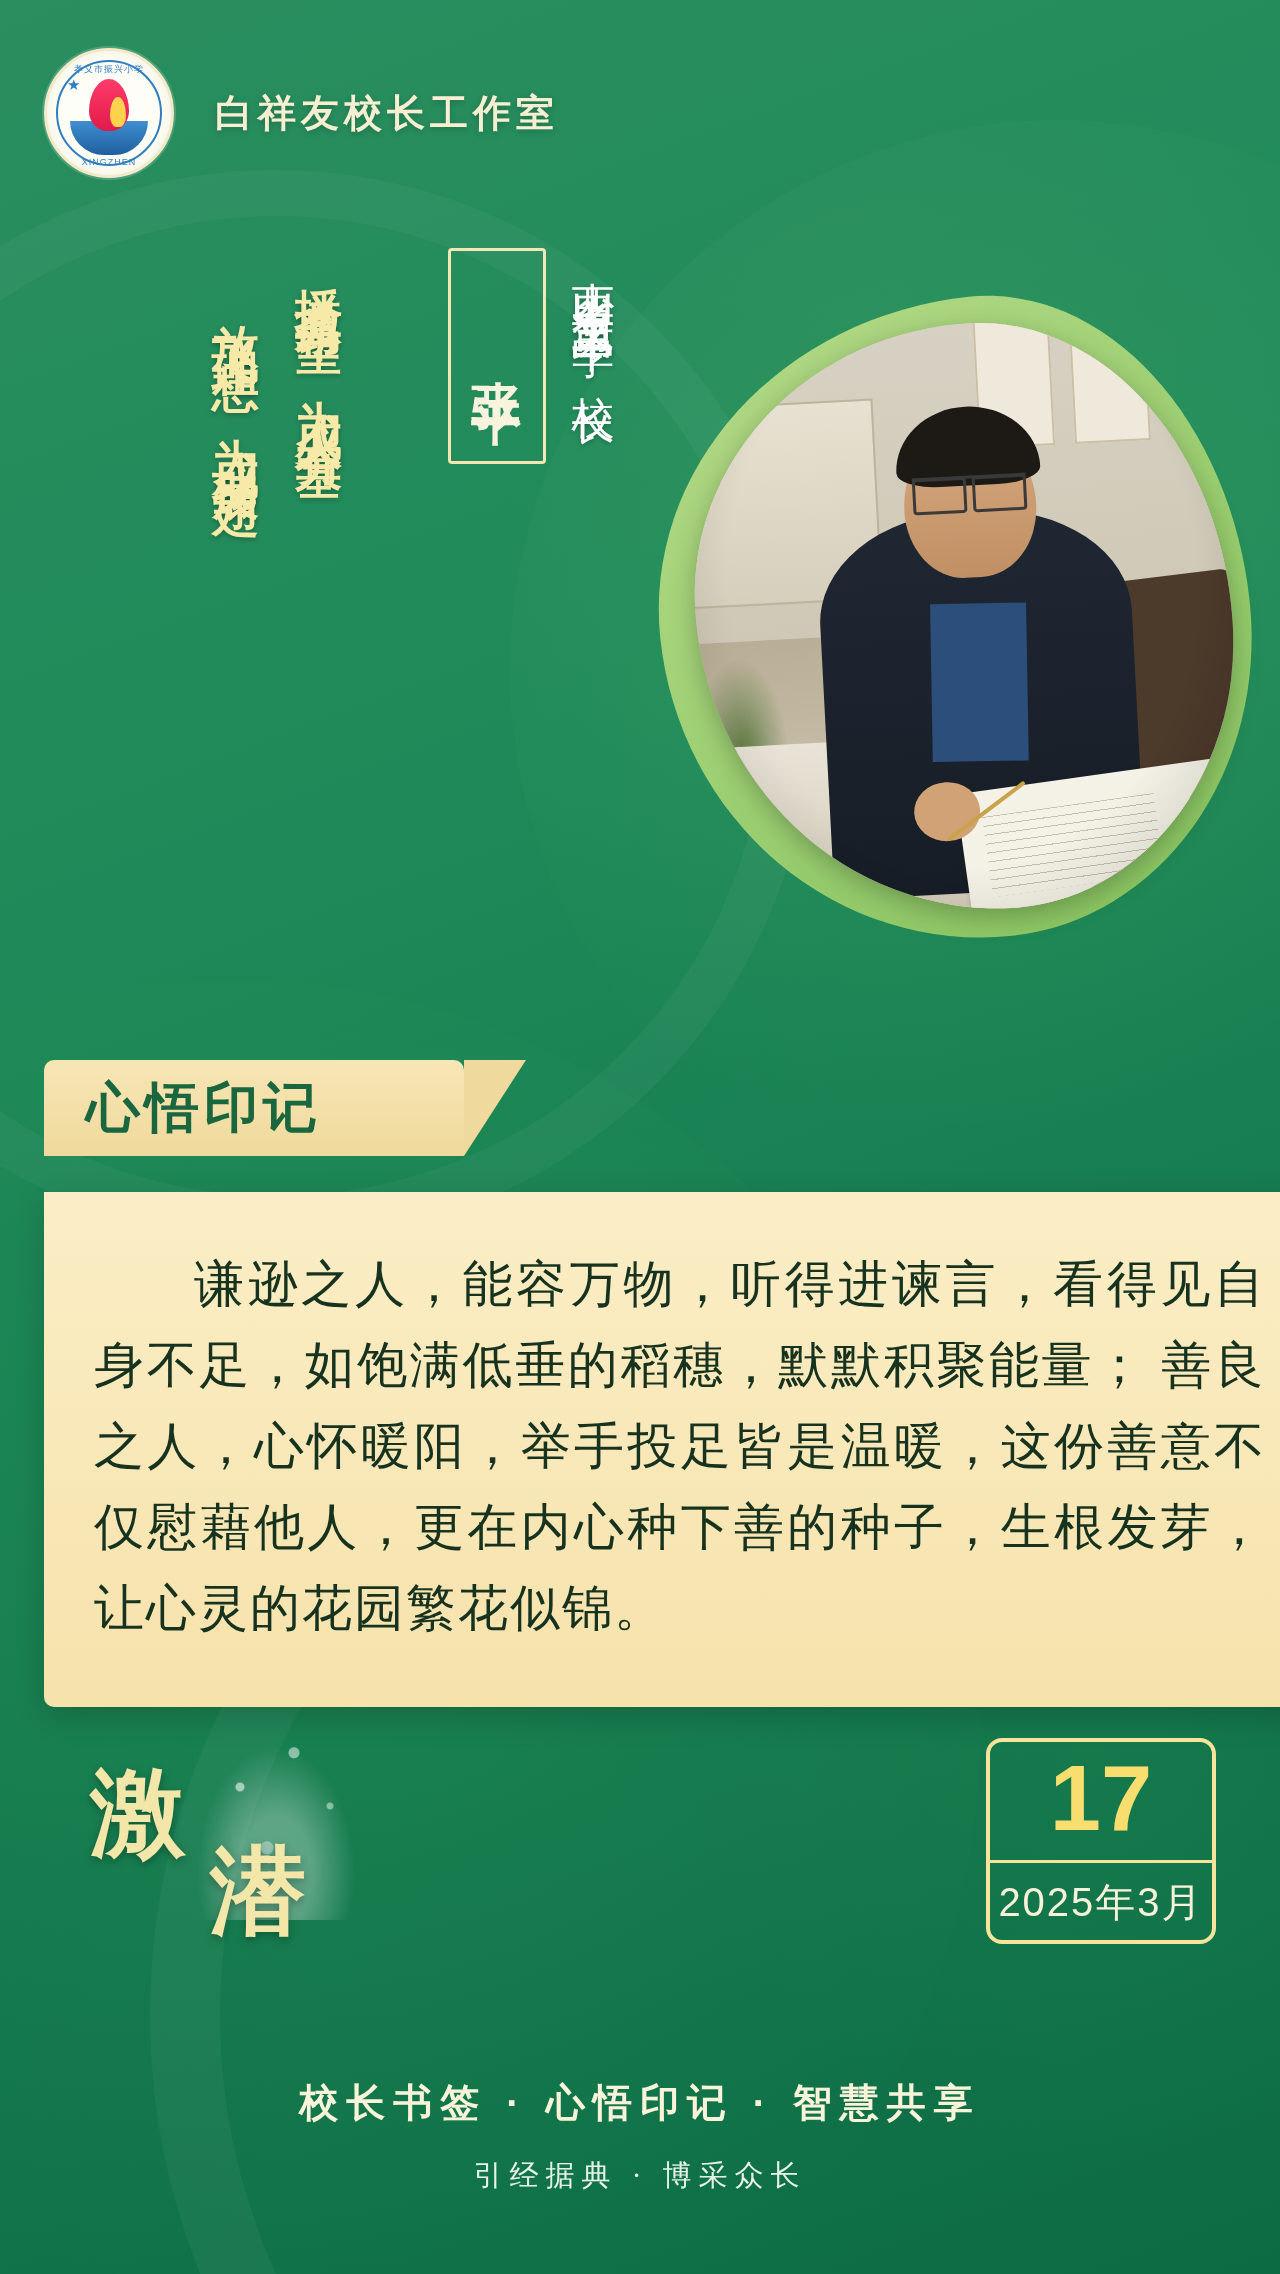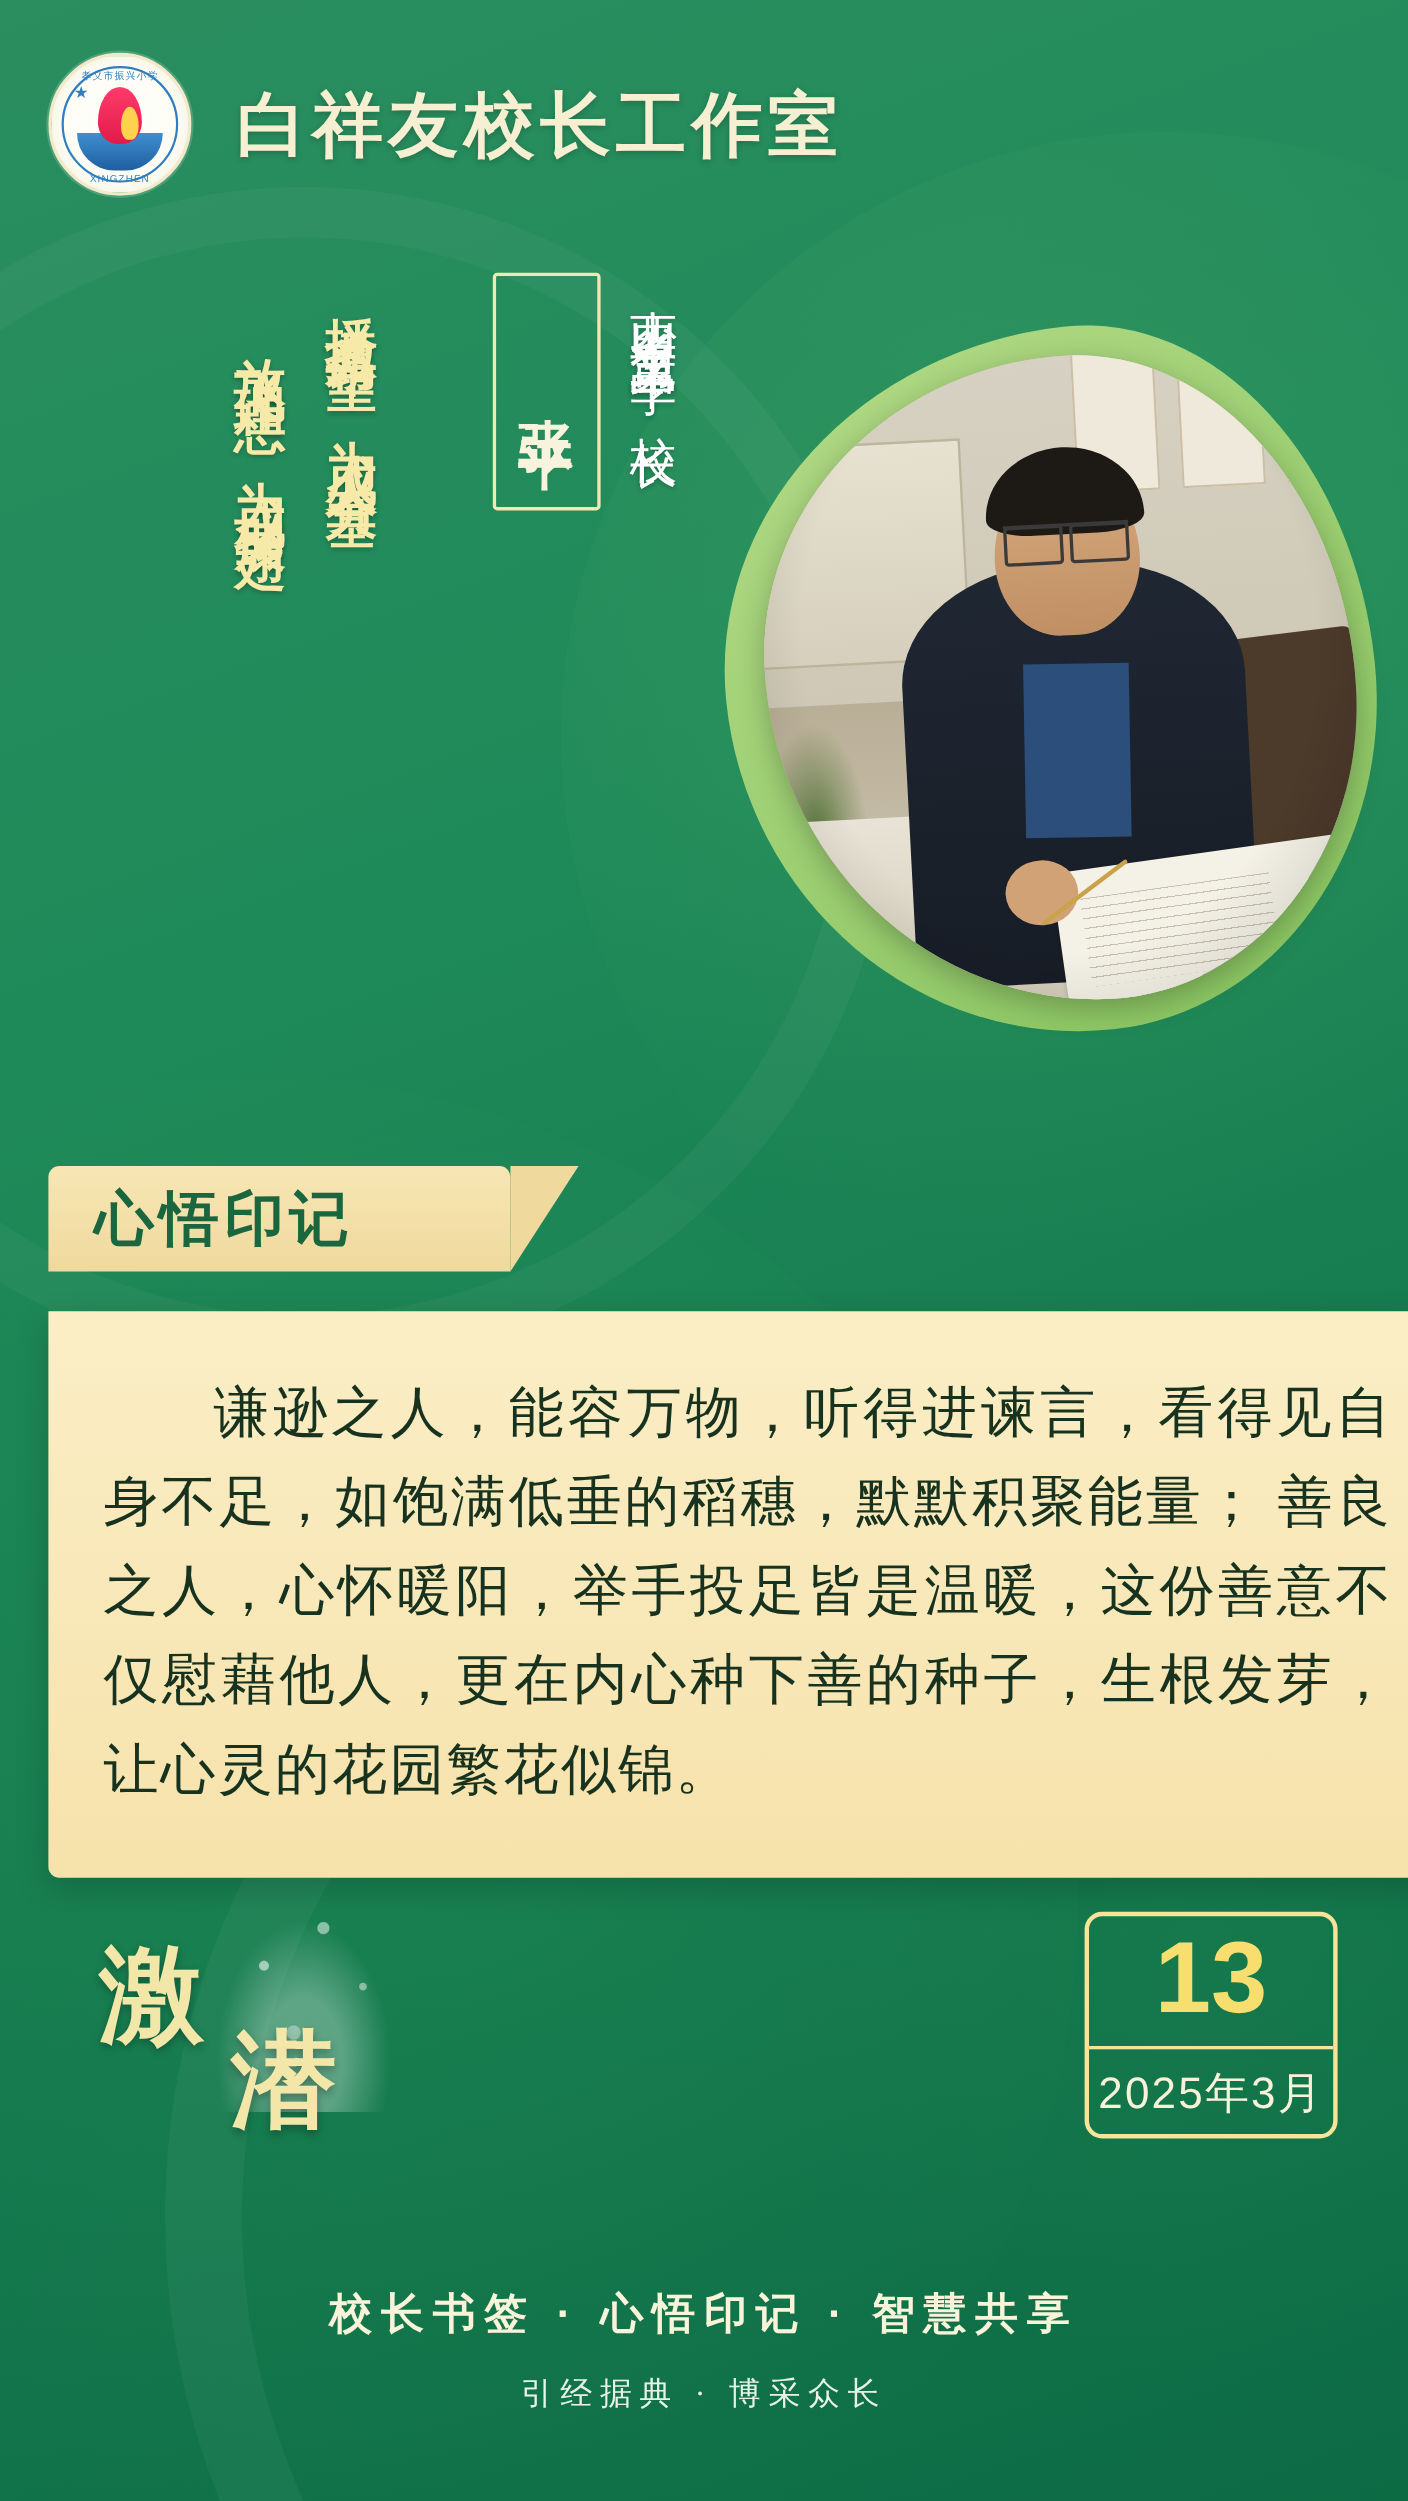--- a/index.html
+++ b/index.html
@@ -138,21 +138,21 @@
     text-align: center;
     font-size: 9px;
     color: #2f7fc0;
     letter-spacing: 1px;
   }
   .logo .micro-top { top: 12px; }
   .logo .micro-bottom { bottom: 8px; }
 
   .studio-title {
     color: #f6efd2;
-    font-size: 64px;
+    font-size: 38px;
     letter-spacing: 5px;
     font-weight: 600;
     text-shadow: 0 2px 6px rgba(0,0,0,0.22);
   }
 
   
   .slogan {
     position: absolute;
     top: 250px;
     left: 205px;
@@ -572,21 +572,21 @@
     </div>
   </div>
 
   <div class="brandmark">
     <div class="ch1">激</div>
     <div class="splash"></div>
     <div class="ch2">潜</div>
   </div>
 
   <div class="date-badge">
-    <div class="day">13</div>
+    <div class="day">17</div>
     <div class="rule"></div>
     <div class="ym">2025年3月</div>
   </div>
 
   <div class="footer">
     <div class="line1">校长书签 · 心悟印记 · 智慧共享</div>
     <div class="line2">引经据典 · 博采众长</div>
   </div>
 
 </div>

